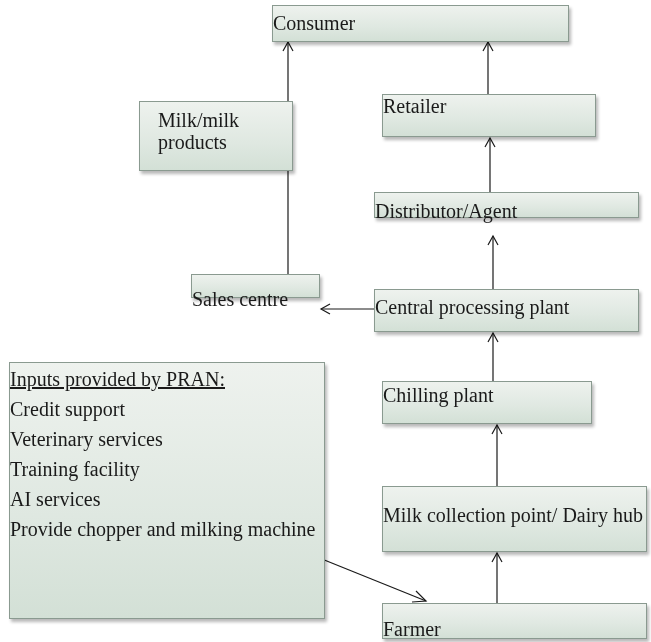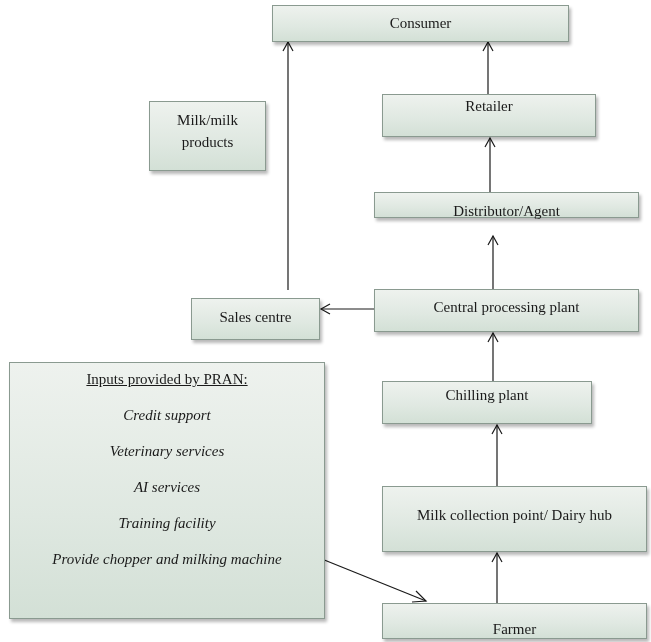--- a/index.html
+++ b/index.html
@@ -2,25 +2,25 @@
 <html><head>
 <meta charset="utf-8">
 <style>
   html, body { margin:0; padding:0; background:#ffffff; }
   body { width:651px; height:642px; position:relative; overflow:hidden;
          font-family:"Liberation Serif","DejaVu Serif",serif; color:#1a1a1a; }
   .box { position:absolute; box-sizing:border-box;
          border:1px solid #8a9a90;
          background:linear-gradient(to bottom,#eef2ee 0%,#dfe8e1 60%,#d3e0d6 100%);
          box-shadow:2px 3px 3px rgba(0,0,0,0.28);
-         font-size:15px; text-align:center; line-height:22px; }
+         font-size:20px; line-height:22px; }
   .box .lbl { display:block; }
   #arrows { position:absolute; left:0; top:0; }
   .inputs-title { text-decoration:underline; }
-  .inputs-item { display:block; margin-top:14px;font-style:italic; }
+  .inputs-item { display:block; margin-top:8px; }
 </style>
 </head>
 <body>
 
 <svg id="arrows" width="651" height="642">
   <g stroke="#1a1a1a" stroke-width="1.2" fill="none">
 
     <line x1="488" y1="94" x2="488" y2="42"></line>
     <polyline points="483,51 488,42 493,51"></polyline>
 
@@ -47,33 +47,33 @@
 
     <line x1="302" y1="551" x2="426" y2="601"></line>
     <polyline points="416,591 426,601 412,602"></polyline>
   </g>
 </svg>
 
 <div class="box" style="left:272px;top:5px;width:297px;height:37px;padding-top:6px;">
   <span class="lbl">Consumer</span>
 </div>
 
-<div class="box" style="left:149px;top:101px;width:117px;height:70px;padding-top:7px;">
+<div class="box" style="left:139px;top:101px;width:154px;height:70px;padding-top:7px;">
   <span class="lbl" style="padding:0 18px;">Milk/milk products</span>
 </div>
 
 <div class="box" style="left:382px;top:94px;width:214px;height:43px;">
   <span class="lbl">Retailer</span>
 </div>
 
 <div class="box" style="left:374px;top:192px;width:265px;height:26px;padding-top:7px;">
   <span class="lbl">Distributor/Agent</span>
 </div>
 
-<div class="box" style="left:191px;top:298px;width:129px;height:42px;padding-top:7px;">
+<div class="box" style="left:191px;top:274px;width:129px;height:24px;padding-top:13px;">
   <span class="lbl">Sales centre</span>
 </div>
 
 <div class="box" style="left:374px;top:289px;width:265px;height:43px;padding-top:6px;">
   <span class="lbl">Central processing plant</span>
 </div>
 
 <div class="box" style="left:382px;top:381px;width:210px;height:43px;padding-top:2px;">
   <span class="lbl">Chilling plant</span>
 </div>
@@ -83,16 +83,16 @@
 </div>
 
 <div class="box" style="left:382px;top:603px;width:265px;height:36px;padding-top:14px;">
   <span class="lbl">Farmer</span>
 </div>
 
 <div class="box" style="left:9px;top:362px;width:316px;height:257px;padding-top:5px;">
   <span class="lbl inputs-title">Inputs provided by PRAN:</span>
   <span class="inputs-item">Credit support</span>
   <span class="inputs-item">Veterinary services</span>
+  <span class="inputs-item">Training facility</span>
   <span class="inputs-item">AI services</span>
-  <span class="inputs-item">Training facility</span>
   <span class="inputs-item">Provide chopper and milking machine</span>
 </div>
 
 </body></html>

